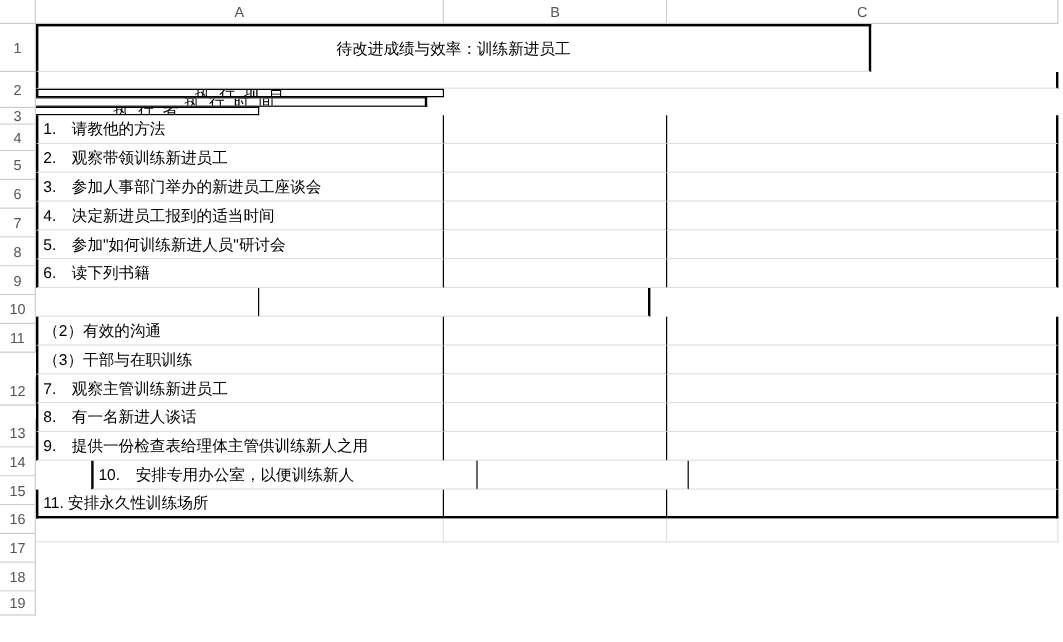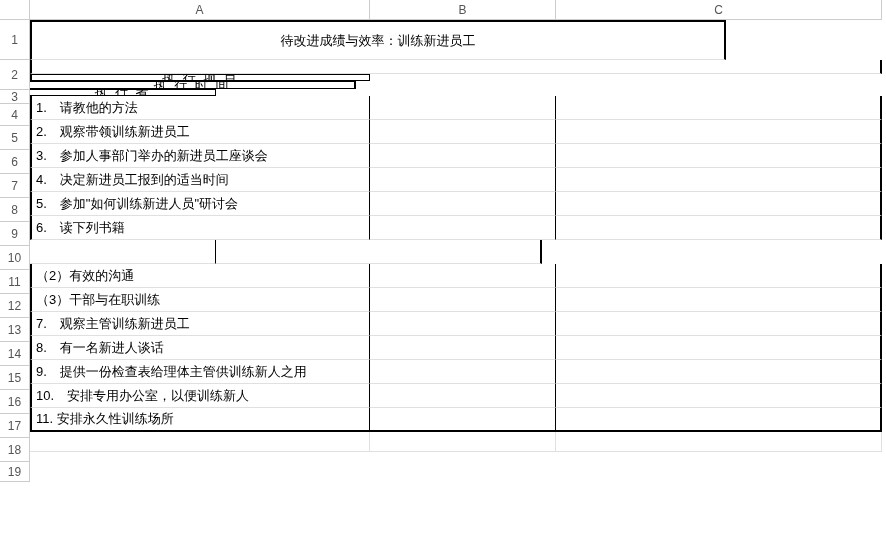--- a/index.html
+++ b/index.html
@@ -110,22 +110,22 @@
       <div class="row-header" style="height: 30px;">2</div>
       <div class="row-header" style="height: 14px;">3</div>
       <div class="row-header" style="height: 22px;">4</div>
       <div class="row-header" style="height: 24px;">5</div>
       <div class="row-header" style="height: 24px;">6</div>
       <div class="row-header" style="height: 24px;">7</div>
       <div class="row-header" style="height: 24px;">8</div>
       <div class="row-header" style="height: 24px;">9</div>
       <div class="row-header" style="height: 24px;">10</div>
       <div class="row-header" style="height: 24px;">11</div>
-      <div class="row-header" style="height: 24px;">12</div>
-      <div class="row-header" style="height: 24px;">13</div>
+      <div class="row-header" style="height: 24px; margin-top: 20px;">12</div>
+      <div class="row-header" style="height: 24px; margin-top: 11px;">13</div>
       <div class="row-header" style="height: 24px;">14</div>
       <div class="row-header" style="height: 24px;">15</div>
       <div class="row-header" style="height: 24px;">16</div>
       <div class="row-header" style="height: 24px;">17</div>
       <div class="row-header" style="height: 24px;">18</div>
       <div class="row-header" style="height: 20px;">19</div>
     </div>
 
   <div class="grid" id="grid">
 
@@ -228,21 +228,21 @@
           <div class="cell col-C thick-right" style="height: 24px;"></div>
         </div>
         <div class="grid-row" style="height: 24px;">
           <div class="cell col-A thick-left inner-vert" style="height: 24px;">
             <span>9.　提供一份检查表给理体主管供训练新人之用</span>
           </div>
           <div class="cell col-B inner-vert" style="height: 24px;"></div>
           <div class="cell col-C thick-right" style="height: 24px;"></div>
         </div>
         <div class="grid-row" style="height: 24px;">
-          <div class="cell col-A thick-left inner-vert" style="height: 24px;">
+          <div class="cell col-A thick-left inner-vert" style="height: 24px; margin-left: 46px;">
             <span>10.　安排专用办公室，以便训练新人</span>
           </div>
           <div class="cell col-B inner-vert" style="height: 24px;"></div>
           <div class="cell col-C thick-right" style="height: 24px;"></div>
         </div>
         <div class="grid-row" style="height: 24px;">
           <div class="cell col-A thick-left inner-vert thick-bottom" style="height: 24px;">
             <span>11. 安排永久性训练场所</span>
           </div>
           <div class="cell col-B inner-vert thick-bottom" style="height: 24px;"></div>

